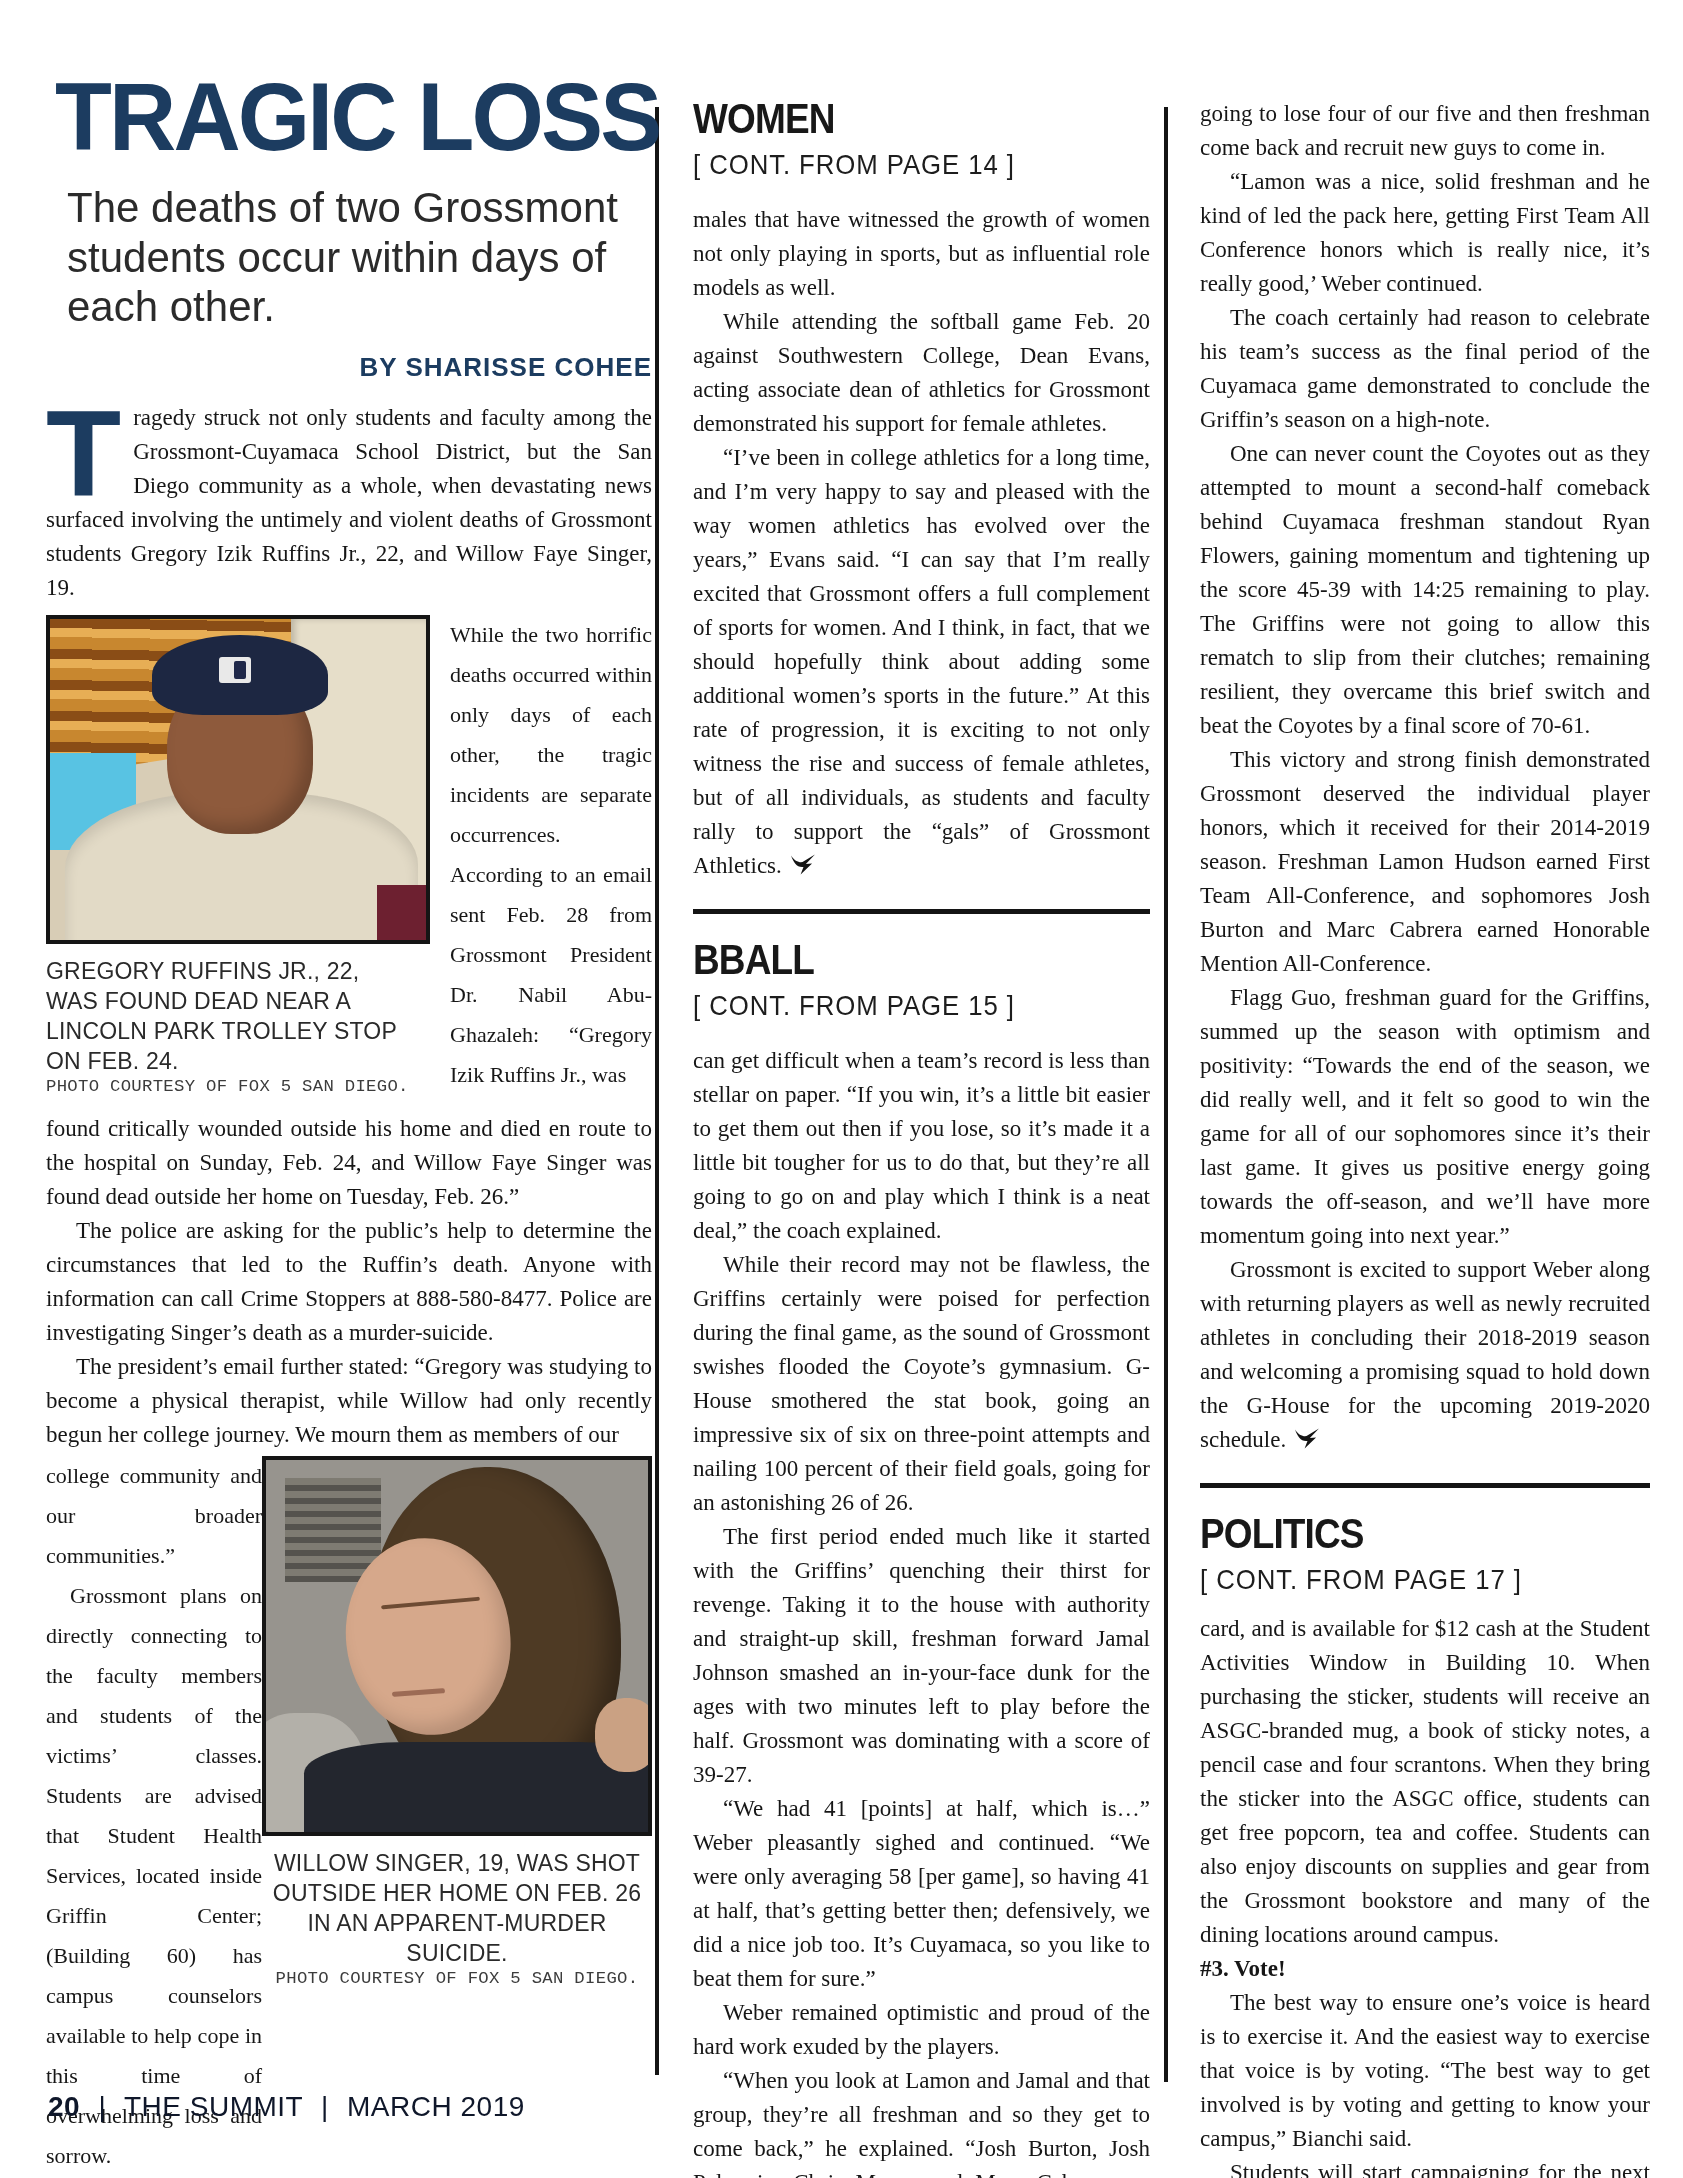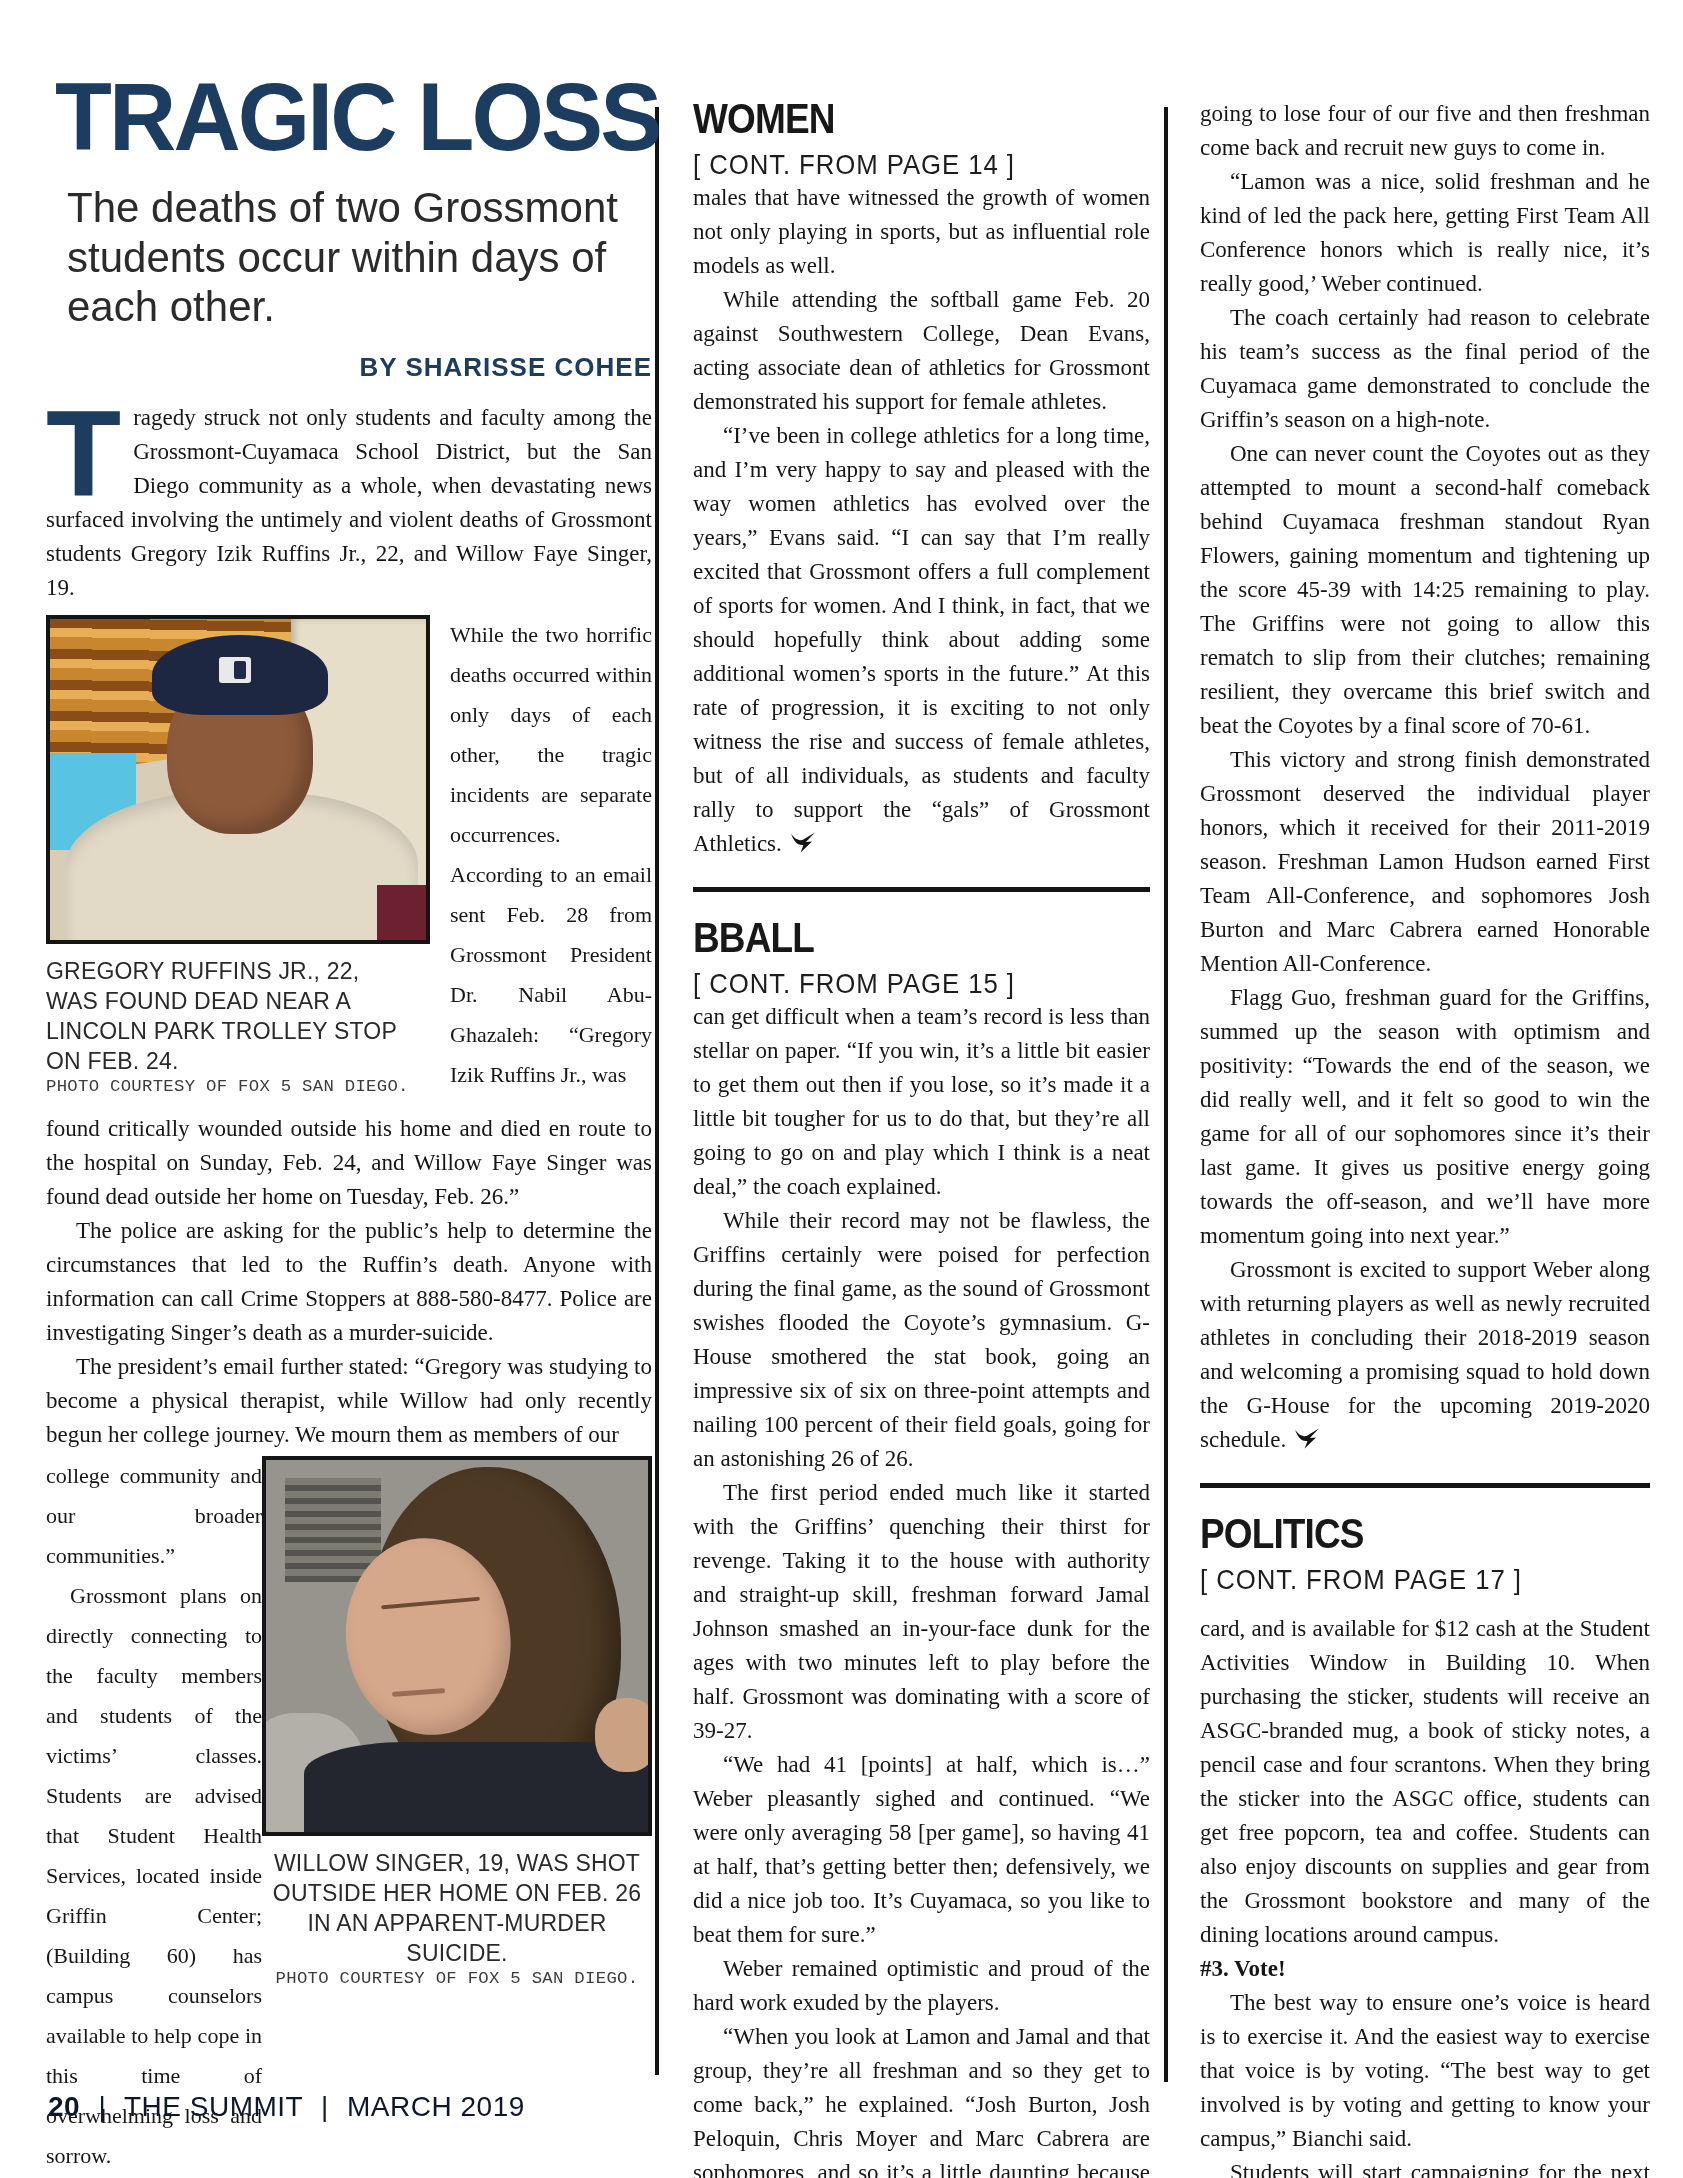--- a/index.html
+++ b/index.html
@@ -66,21 +66,21 @@
   .kicker-head {
     font-family:"Liberation Sans", sans-serif; font-weight:bold; font-size:43px;
     line-height:1; color:#181818; letter-spacing:-1px;
     transform:scaleX(0.86); transform-origin:left; white-space:nowrap;
   }
   .kicker-cont {
     font-family:"Liberation Sans", sans-serif; font-size:28px; line-height:1.1;
     color:#1d1d1d; letter-spacing:1px; margin-top:10px;
     transform:scaleX(0.92); transform-origin:left; white-space:nowrap;
   }
-  .section-body { }
+  .section-body { margin-top:22px; }
   .hdivider { height:5px; background:#141414; margin:26px 0 24px 0; }
   .vote-head { font-weight:bold; font-size:23px; line-height:34px; }
 
   
   .bird { display:inline-block; width:26px; height:21px; margin-left:8px; vertical-align:-2px; }
   .bird path { fill:#141414; }
 
   
   .footer {
     position:absolute; left:48px; top:2091px;
@@ -233,21 +233,21 @@
     </section>
   </div>
 
   <div class="col-right">
 
     <section>
       <p class="body">going to lose four of our five and then freshman come back and recruit new guys to come in.</p>
       <p class="body ind">“Lamon was a nice, solid freshman and he kind of led the pack here, getting First Team All Conference honors which is really nice, it’s really good,’ Weber continued.</p>
       <p class="body ind">The coach certainly had reason to celebrate his team’s success as the final period of the Cuyamaca game demonstrated to conclude the Griffin’s season on a high-note.</p>
       <p class="body ind">One can never count the Coyotes out as they attempted to mount a second-half comeback behind Cuyamaca freshman standout Ryan Flowers, gaining momentum and tightening up the score 45-39 with 14:25 remaining to play. The Griffins were not going to allow this rematch to slip from their clutches; remaining resilient, they overcame this brief switch and beat the Coyotes by a final score of 70-61.</p>
-      <p class="body ind">This victory and strong finish demonstrated Grossmont deserved the individual player honors, which it received for their 2011-2019 season. Freshman Lamon Hudson earned First Team All-Conference, and sophomores Josh Burton and Marc Cabrera earned Honorable Mention All-Conference.</p>
+      <p class="body ind">This victory and strong finish demonstrated Grossmont deserved the individual player honors, which it received for their 2014-2019 season. Freshman Lamon Hudson earned First Team All-Conference, and sophomores Josh Burton and Marc Cabrera earned Honorable Mention All-Conference.</p>
       <p class="body ind">Flagg Guo, freshman guard for the Griffins, summed up the season with optimism and positivity: “Towards the end of the season, we did really well, and it felt so good to win the game for all of our sophomores since it’s their last game. It gives us positive energy going towards the off-season, and we’ll have more momentum going into next year.”</p>
       <p class="body ind"><span>Grossmont is excited to support Weber along with returning players as well as newly recruited athletes in concluding their 2018-2019 season and welcoming a promising squad to hold down the G-House for the upcoming 2019-2020 schedule.</span><svg class="bird" viewBox="0 0 26 22">
             <path d="M0.5 1.5 C4 7 8 9 12.5 8.5 L25.5 0.5 L16 10.5 L22.5 10 L10.5 21.5 L13.5 13.5 C7 14.5 3 9 0.5 1.5 Z"></path>
           </svg></p>
     </section>
 
     <div class="hdivider"></div>
 
     <section>
       <div class="kicker-head">POLITICS</div>

